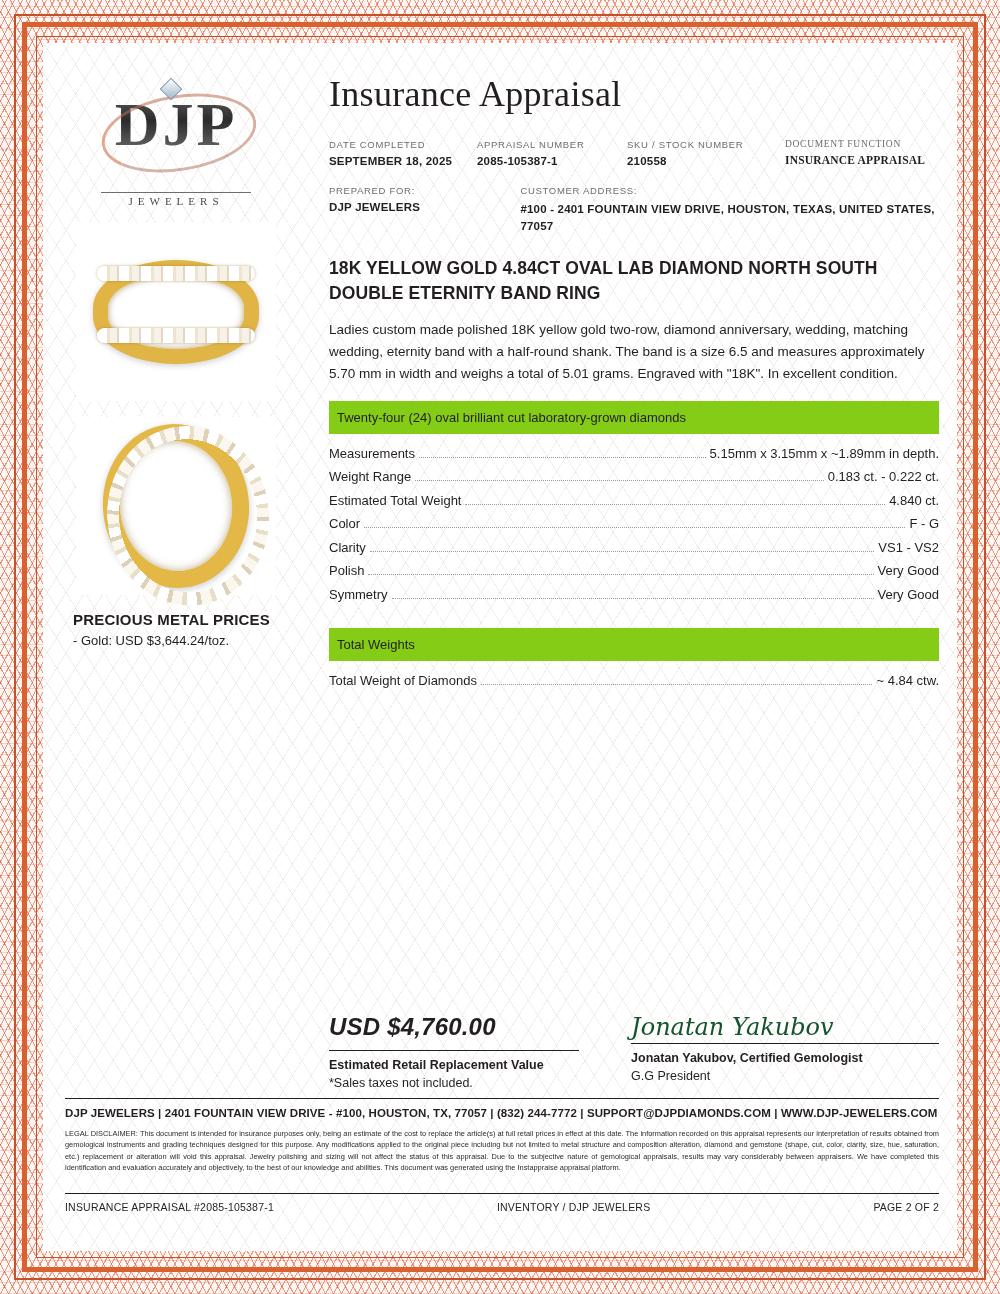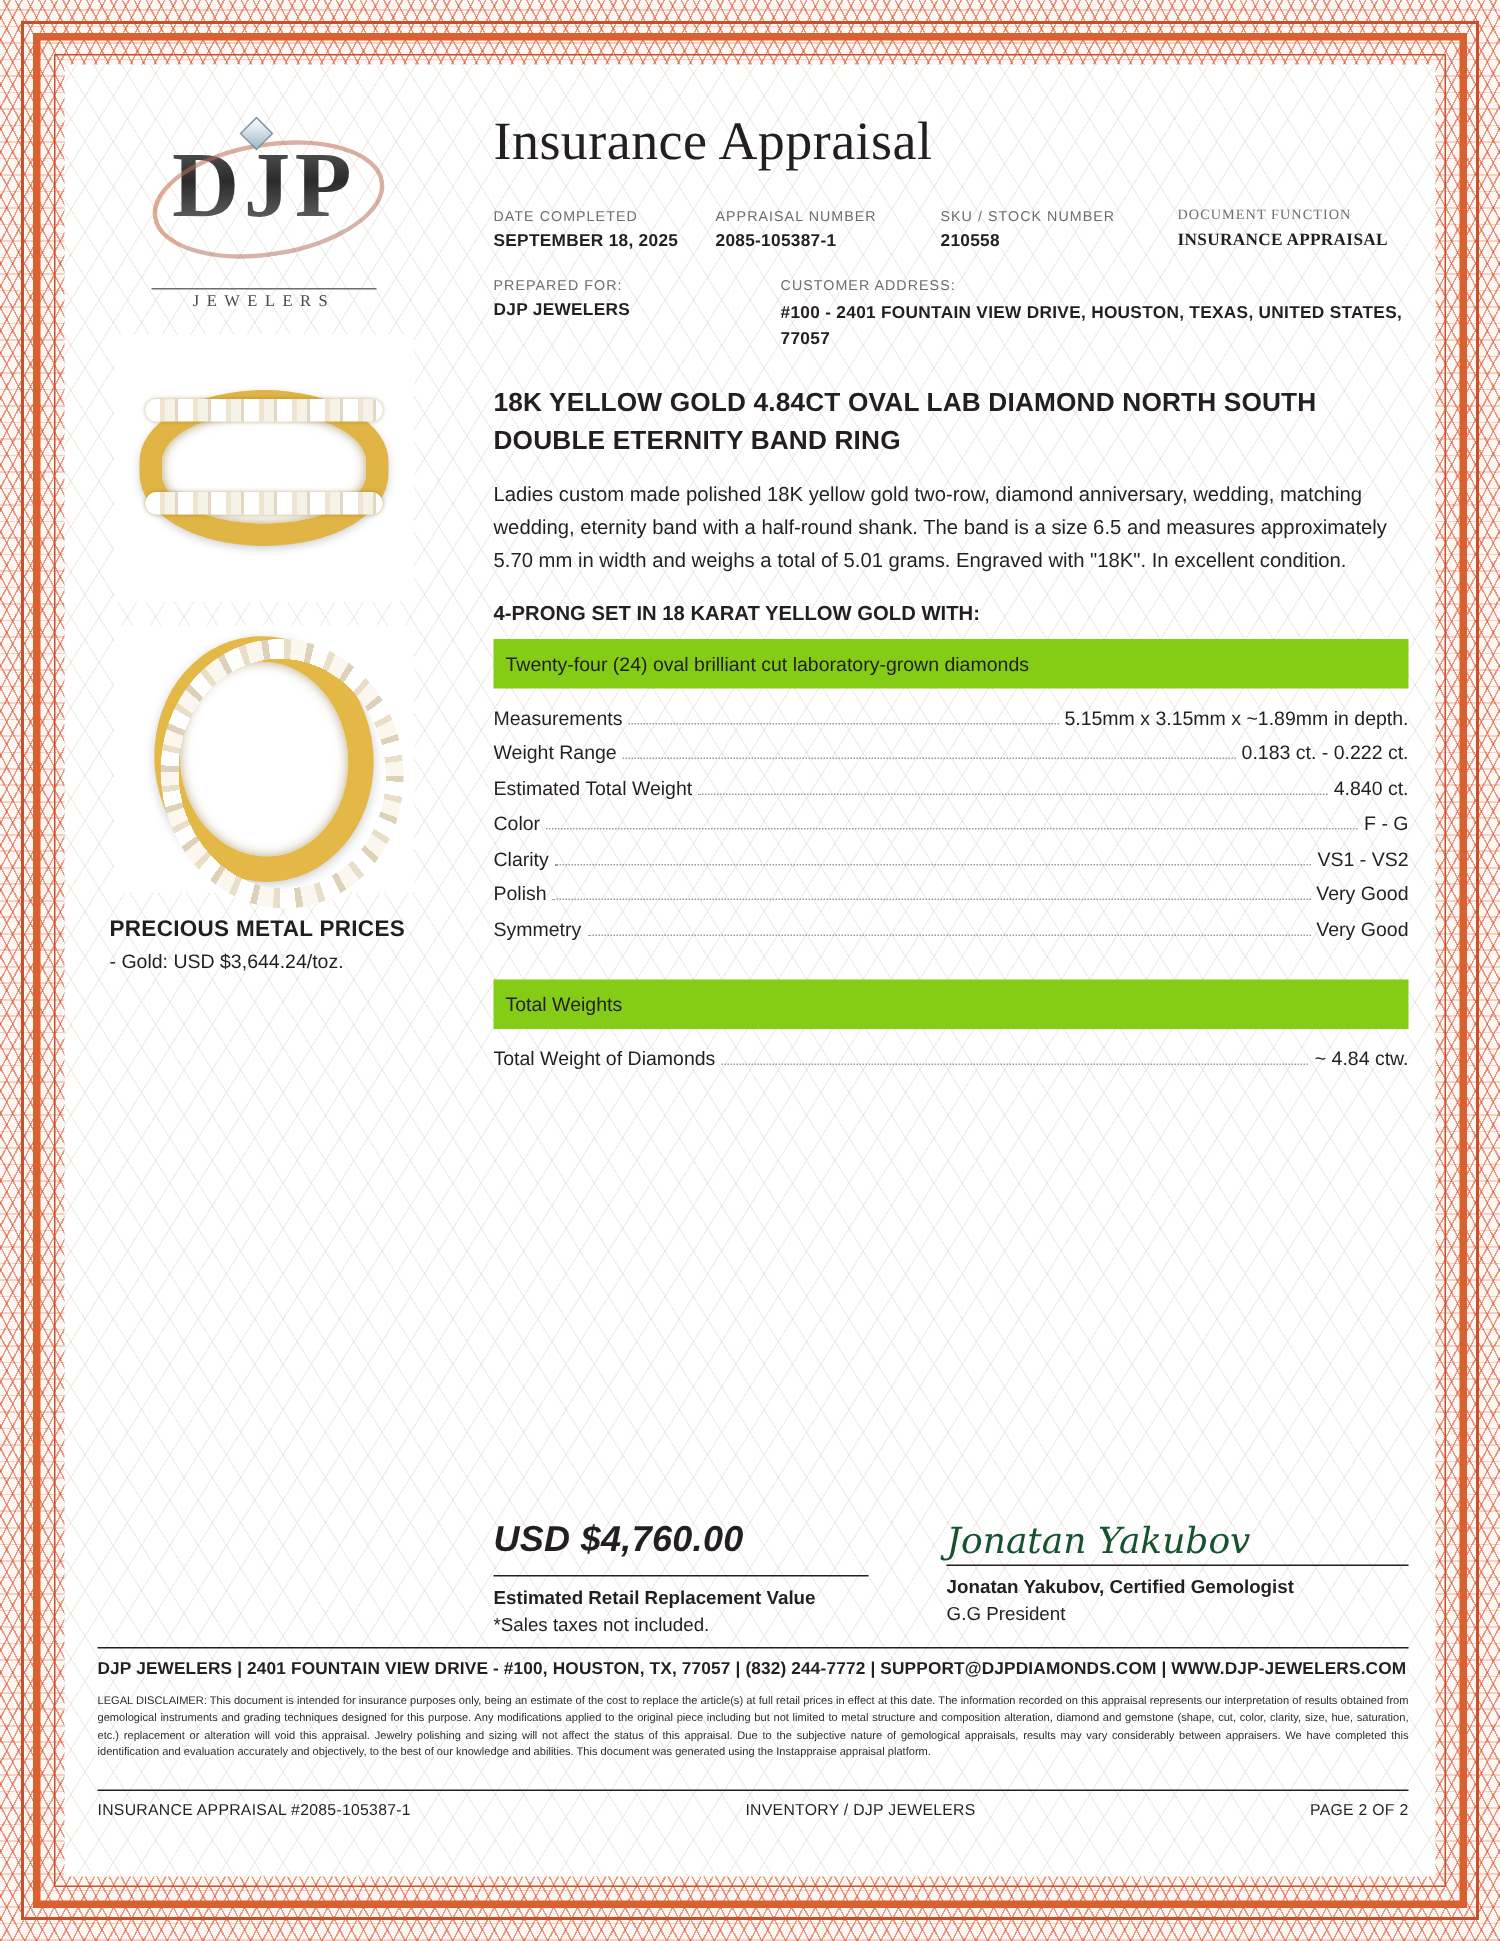--- a/index.html
+++ b/index.html
@@ -418,21 +418,20 @@
           <div class="addr">
             <div class="meta-label">CUSTOMER ADDRESS:</div>
             <div class="meta-value">#100 - 2401 FOUNTAIN VIEW DRIVE, HOUSTON, TEXAS, UNITED STATES, 77057</div>
           </div>
         </div>
 
         <h2 class="item-title">18K YELLOW GOLD 4.84CT OVAL LAB DIAMOND NORTH SOUTH DOUBLE ETERNITY BAND RING</h2>
 
         <p class="desc">Ladies custom made polished 18K yellow gold two-row, diamond anniversary, wedding, matching wedding, eternity band with a half-round shank. The band is a size 6.5 and measures approximately 5.70 mm in width and weighs a total of 5.01 grams. Engraved with "18K". In excellent condition.</p>
 
-        <h3 class="setting">4-PRONG SET IN 18 KARAT YELLOW GOLD WITH:</h3>
 
         <div class="band">Twenty-four (24) oval brilliant cut laboratory-grown diamonds</div>
 
         <div class="spec-group">
           <div class="spec">
             <span class="k">Measurements</span>
             <span class="dots"></span>
             <span class="v">5.15mm x 3.15mm x ~1.89mm in depth.</span>
           </div>
           <div class="spec">

